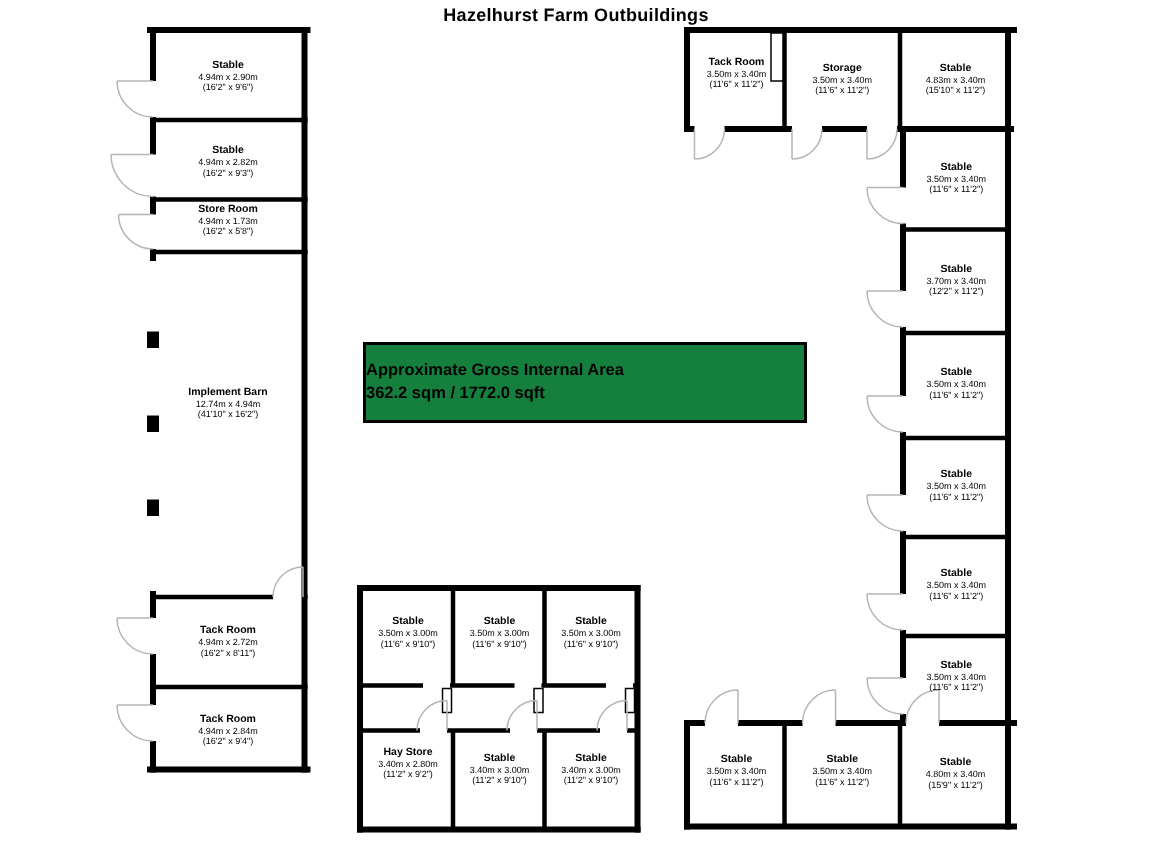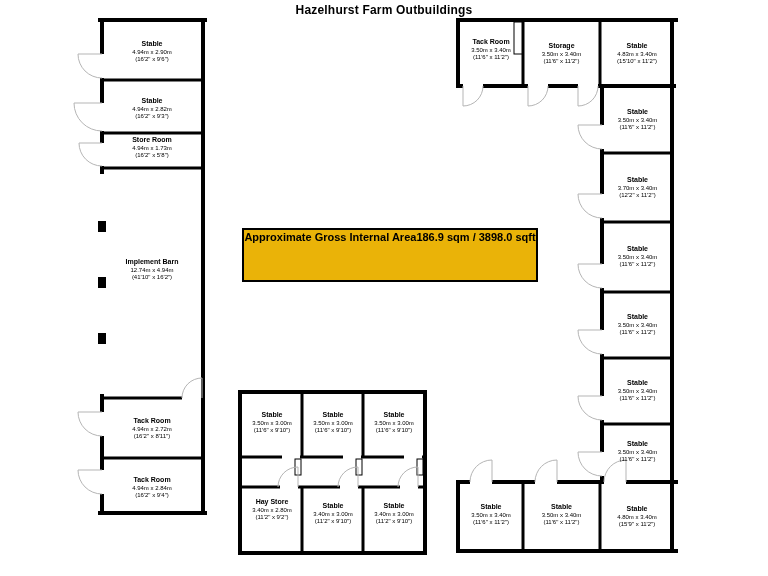--- a/index.html
+++ b/index.html
@@ -7,22 +7,22 @@
           font-family:"Liberation Sans",sans-serif;color:#000;overflow:hidden;}
   .title{position:absolute;top:3px;left:0;width:100%;text-align:center;
          font-size:12px;font-weight:bold;letter-spacing:0.2px;}
   .walls{position:absolute;left:0;top:0;}
   .w4{stroke:#000;stroke-width:4;fill:none;}
   .w3{stroke:#000;stroke-width:3;fill:none;}
   .arc{stroke:#b5b5b5;stroke-width:1;fill:none;}
   .leafrect{stroke:#000;stroke-width:1;fill:#ffffff;}
   .post{fill:#000;}
   .info-box{position:absolute;left:242px;top:228px;width:292px;height:50px;
-            border:2px solid #000;background:#eab308;display:flex;flex-direction:row;
-            justify-content:center;text-align:center;font-weight:bold;font-size:11px;line-height:1.35;}
+            border:2px solid #000;background:#15803d;display:flex;flex-direction:column;
+            justify-content:center;font-weight:bold;font-size:11px;line-height:1.35;}
   .room-label{position:absolute;text-align:center;}
   .rn{font-size:7px;font-weight:bold;line-height:1.25;}
   .rd{font-size:6px;line-height:1.2;}
 </style>
 </head>
 <body>
 
 <div class="canvas">
 
   <div class="title">Hazelhurst Farm Outbuildings</div>
@@ -91,21 +91,21 @@
       <rect class="leafrect" x="356" y="459" width="6" height="16"></rect>
       <rect class="leafrect" x="417" y="459" width="6" height="16"></rect>
       <path class="arc" d="M298,467 V487 M278,487 A20,20 0 0,1 298,467"></path>
       <path class="arc" d="M358,467 V487 M338,487 A20,20 0 0,1 358,467"></path>
       <path class="arc" d="M418,467 V487 M398,487 A20,20 0 0,1 418,467"></path>
     </g>
   </svg>
 
   <div class="info-box">
     <div>Approximate Gross Internal Area</div>
-    <div>186.9 sqm / 3898.0 sqft</div>
+    <div>362.2 sqm / 1772.0 sqft</div>
   </div>
 
   <div class="room-label" style="left:107px;top:40px;width:90px">
     <div class="rn">Stable</div>
     <div class="rd">4.94m x 2.90m</div>
     <div class="rd">(16'2" x 9'6")</div>
   </div>
   <div class="room-label" style="left:107px;top:97px;width:90px">
     <div class="rn">Stable</div>
     <div class="rd">4.94m x 2.82m</div>

